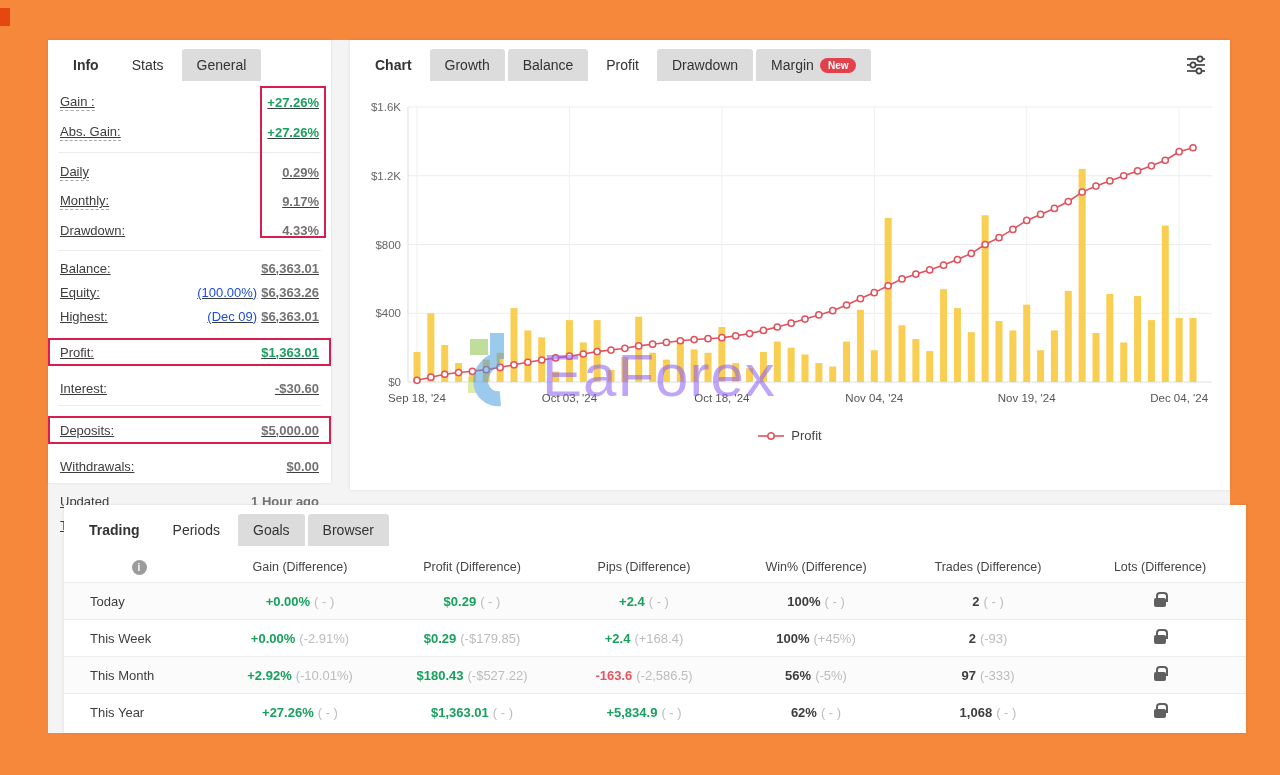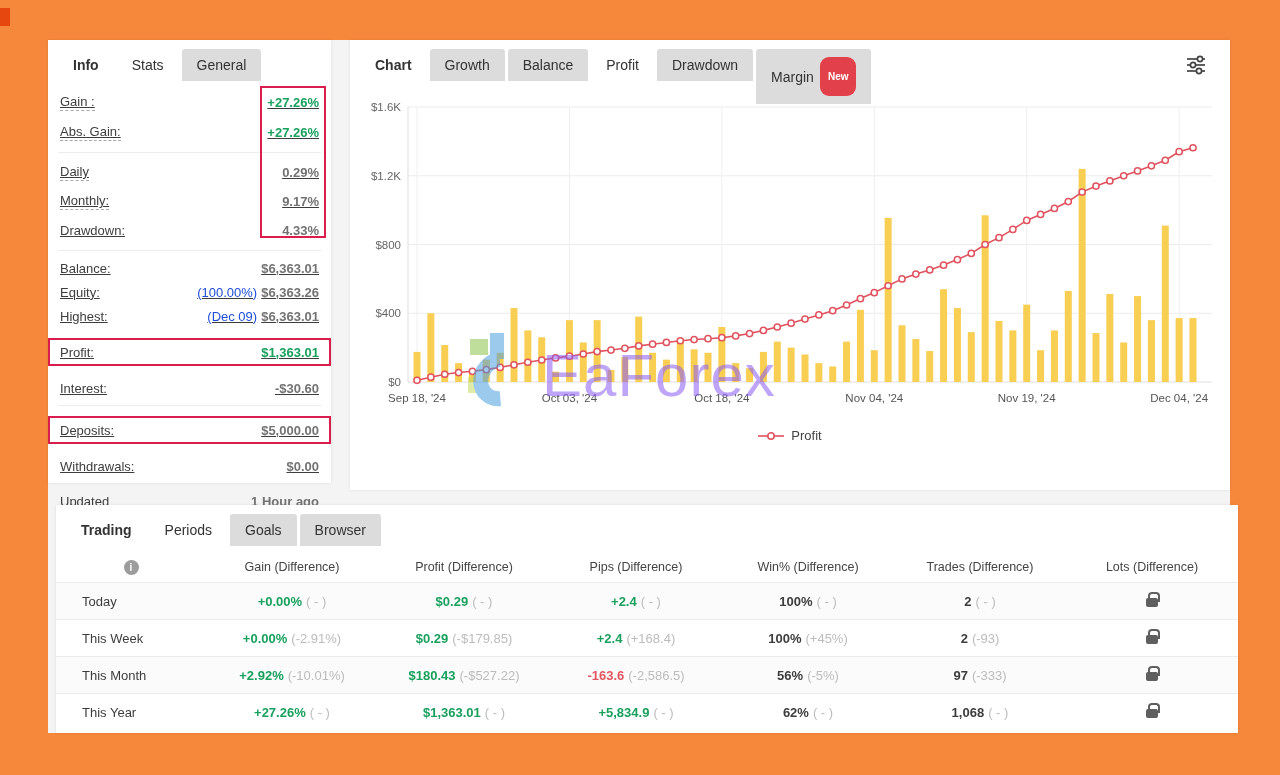--- a/index.html
+++ b/index.html
@@ -3,28 +3,28 @@
 <meta charset="utf-8">
 <style>
   * { margin:0; padding:0; box-sizing:border-box; }
   body { font-family:"Liberation Sans", sans-serif; }
   .frame { position:relative; width:1280px; height:775px; background:#F6883C; overflow:hidden; }
   .corner-mark { position:absolute; left:0; top:8px; width:10px; height:18px; background:#E5470E; }
   .inner { position:absolute; left:48px; top:40px; width:1182px; height:693px; background:#f4f4f4; }
   .card { position:absolute; background:#fff; box-shadow:0 0 3px rgba(0,0,0,.10); }
   .left-card  { left:0; top:0; width:283px; height:443px; }
   .chart-card { left:302px; top:0; width:880px; height:450px; }
-  .bottom-card{ left:8px; top:465px; width:1182px; height:228px; }
+  .bottom-card{ left:16px; top:465px; width:1182px; height:228px; }
 
   
   .tabbar { display:flex; gap:3px; padding:9px 0 0 10px; align-items:flex-start; }
   .tab { font-size:14px; color:#333; padding:8px 15px; background:#DCDCDC; border-radius:3px 3px 0 0; cursor:pointer; white-space:nowrap; display:flex; align-items:center; gap:6px; }
   .tab.white { background:#fff; }
   .tab.active { font-weight:700; }
-  .badge { background:#E2404B; color:#fff; font-size:10px; font-weight:700; padding:14px 8px; border-radius:9px; }
+  .badge { background:#E2404B; color:#fff; font-size:10px; font-weight:700; padding:2px 8px; border-radius:9px; }
 
   
   .stats { padding:6px 12px 0; }
   .srow { display:flex; justify-content:space-between; align-items:center; font-size:13px; color:#3d3d3d;text-decoration:underline; }
   .srow-lg { height:30px; }
   .srow-md { height:29px; }
   .srow-sm { height:24px; }
   .slabel { color:#3d3d3d; }
   .slabel.dashed { border-bottom:1px dashed #a8a8a8; padding-bottom:1px; }
   .svalue { font-weight:700; color:#737373; }

